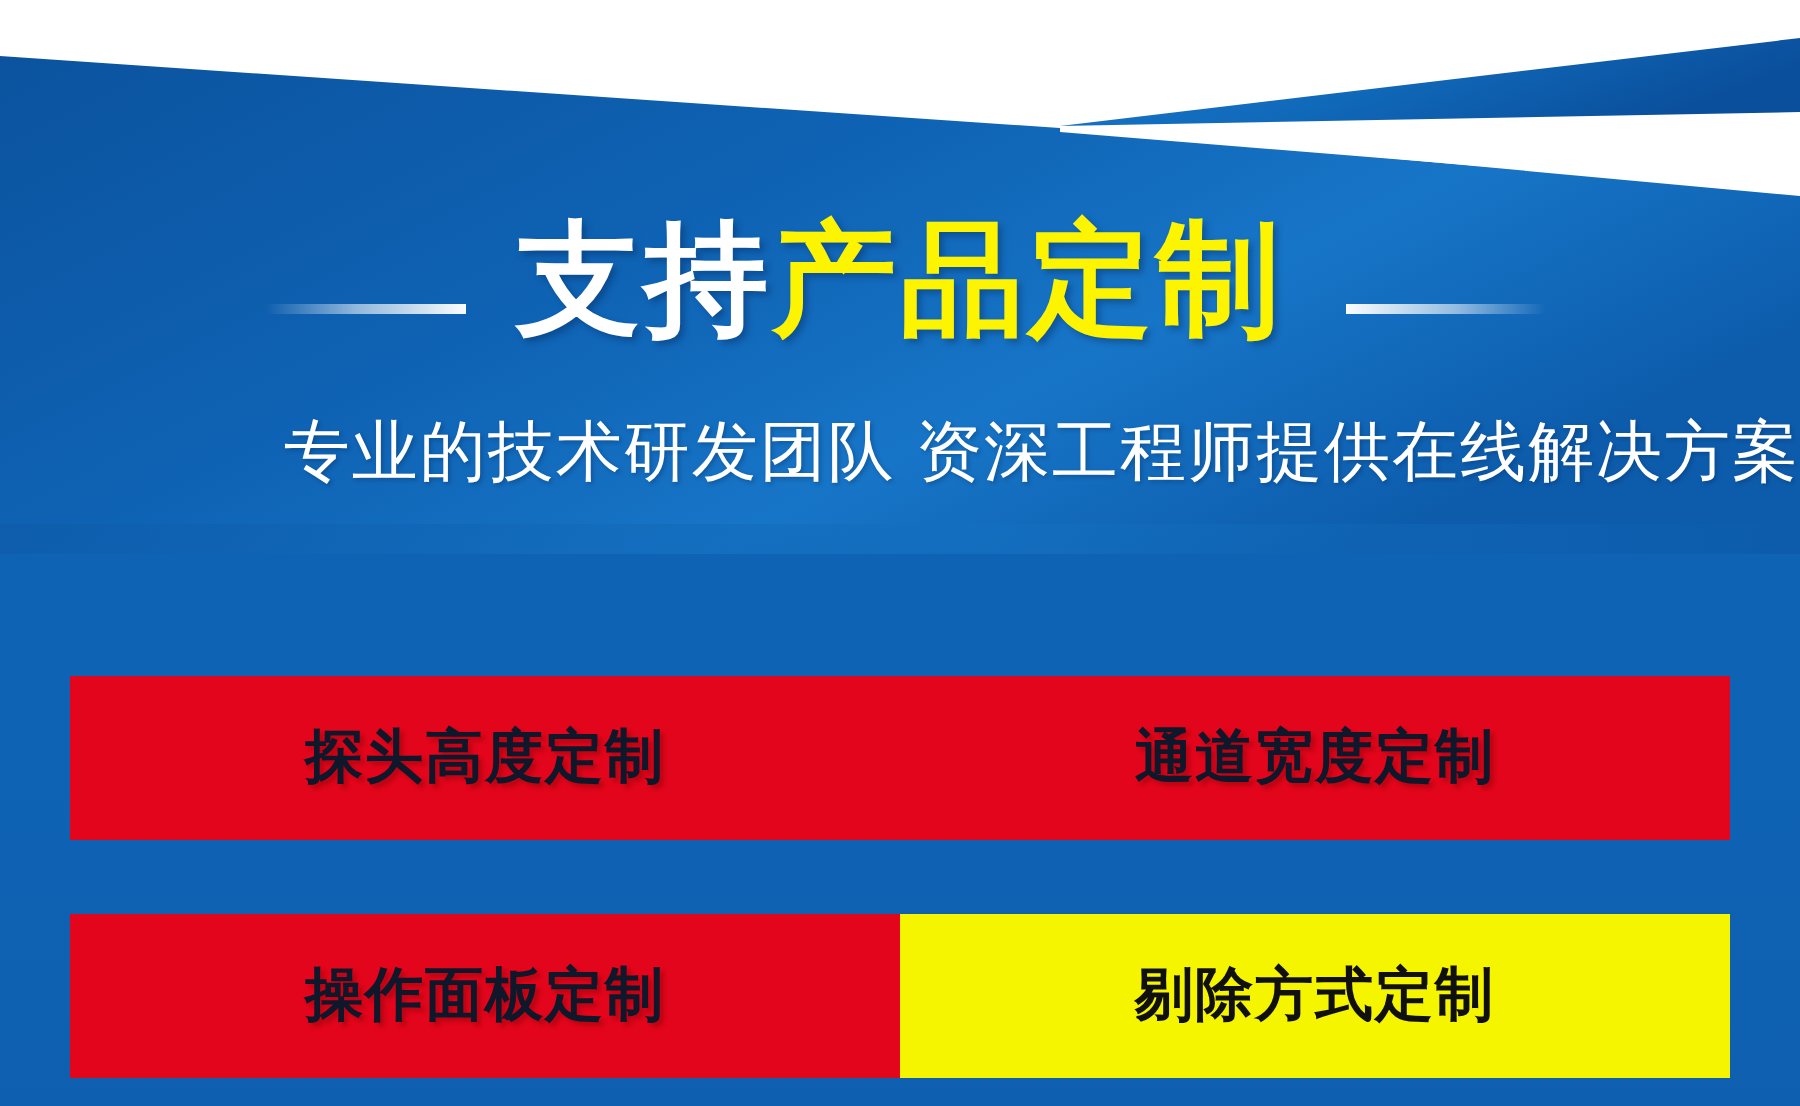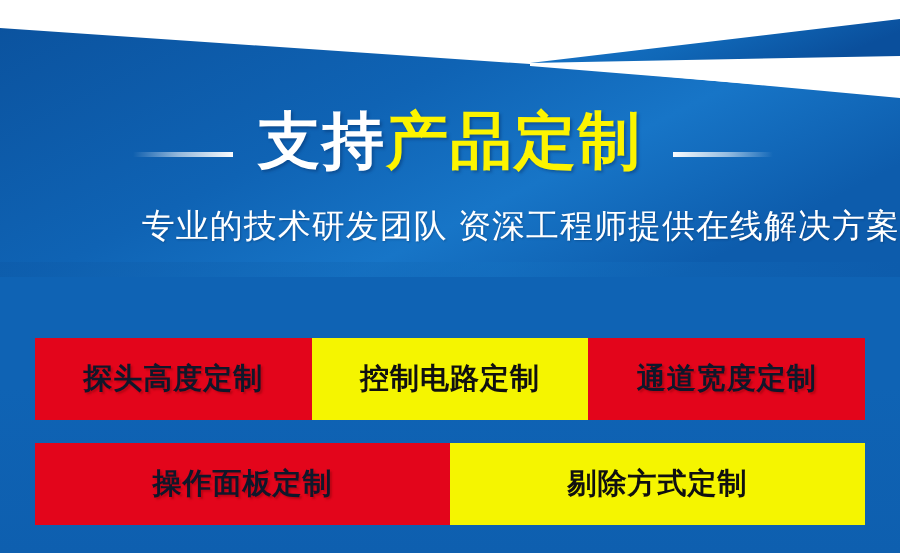--- a/index.html
+++ b/index.html
@@ -115,21 +115,21 @@
     top: 61px;
     width: 830px;
   }
 
   .feature-row {
     display: flex;
     width: 830px;
     height: 82px;
   }
   .feature-row + .feature-row {
-    margin-top: 23px;
+    margin-top: 37px;
   }
 
   .feature-cell {
     flex: 1 1 0;
     display: flex;
     align-items: center;
     justify-content: center;
     font-size: 29px;
     font-weight: bold;
     letter-spacing: 1px;
@@ -195,21 +195,20 @@
     <div class="deco-rule" id="deco-rule-right"></div>
 
     <div id="subtitle">专业的技术研发团队 资深工程师提供在线解决方案</div>
   </div>
 
   <div id="features">
     <div id="feature-grid">
 
       <div class="feature-row">
         <div class="feature-cell cell-red">探头高度定制</div>
-        <div class="feature-cell cell-yellow">控制电路定制</div>
         <div class="feature-cell cell-red">通道宽度定制</div>
       </div>
 
       <div class="feature-row">
         <div class="feature-cell cell-red">操作面板定制</div>
         <div class="feature-cell cell-yellow">剔除方式定制</div>
       </div>
 
     </div>
   </div>

